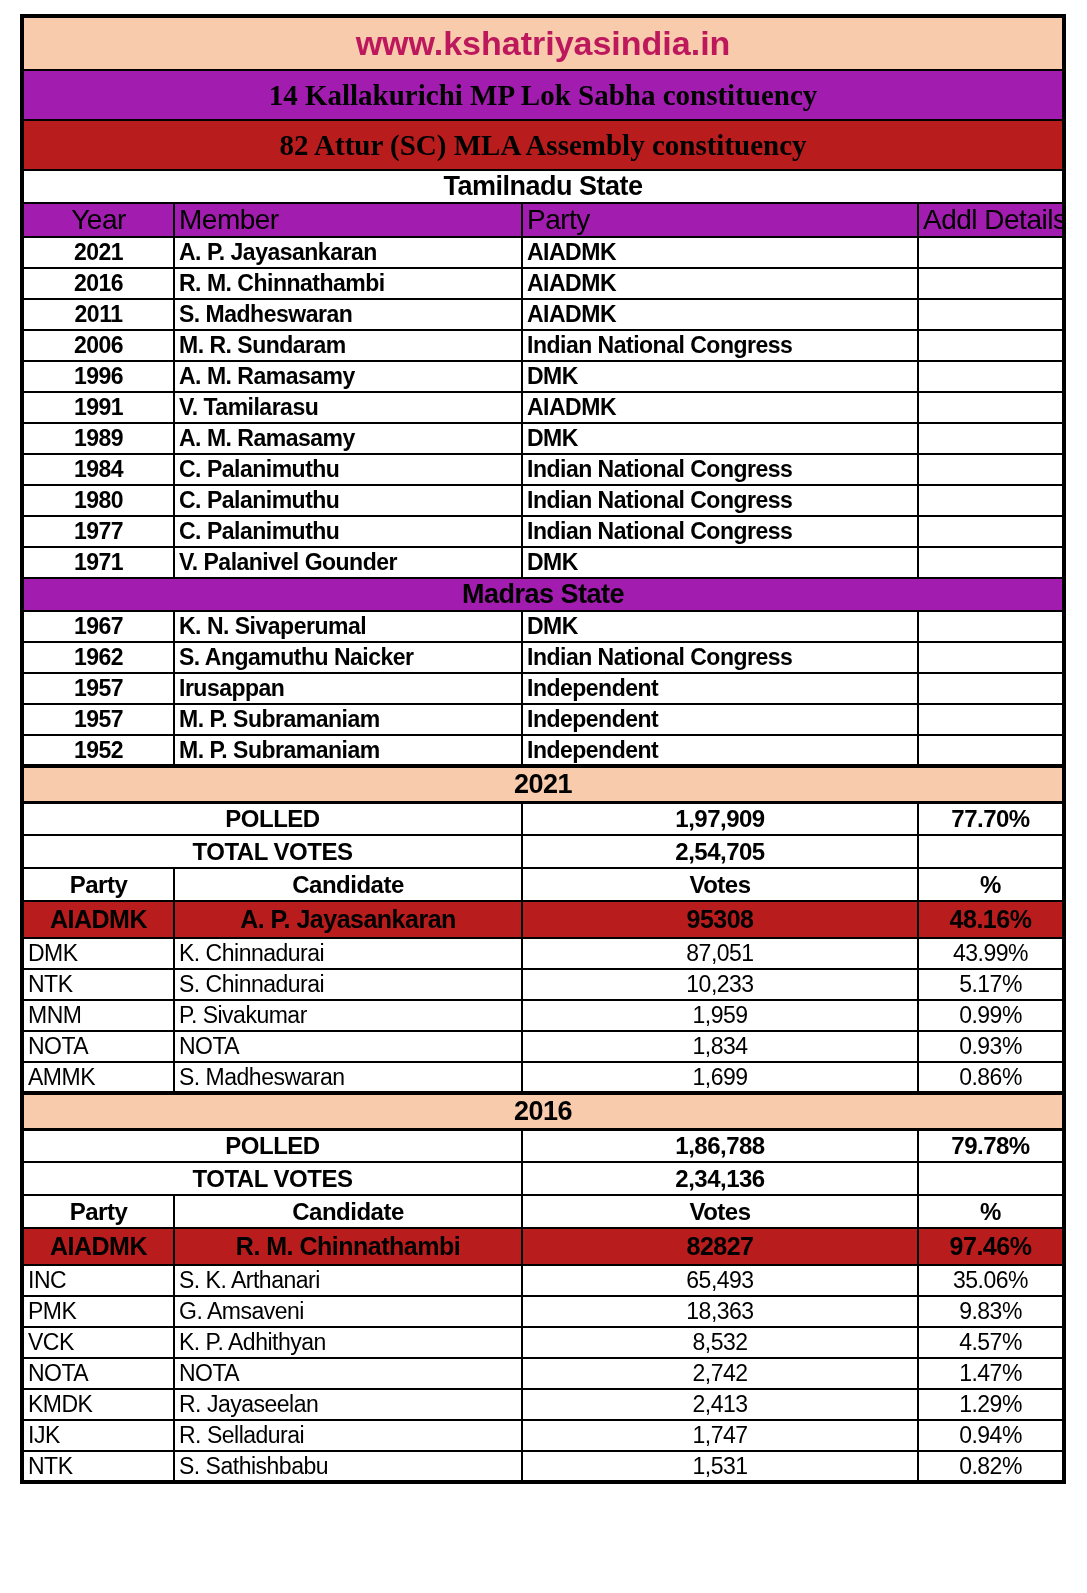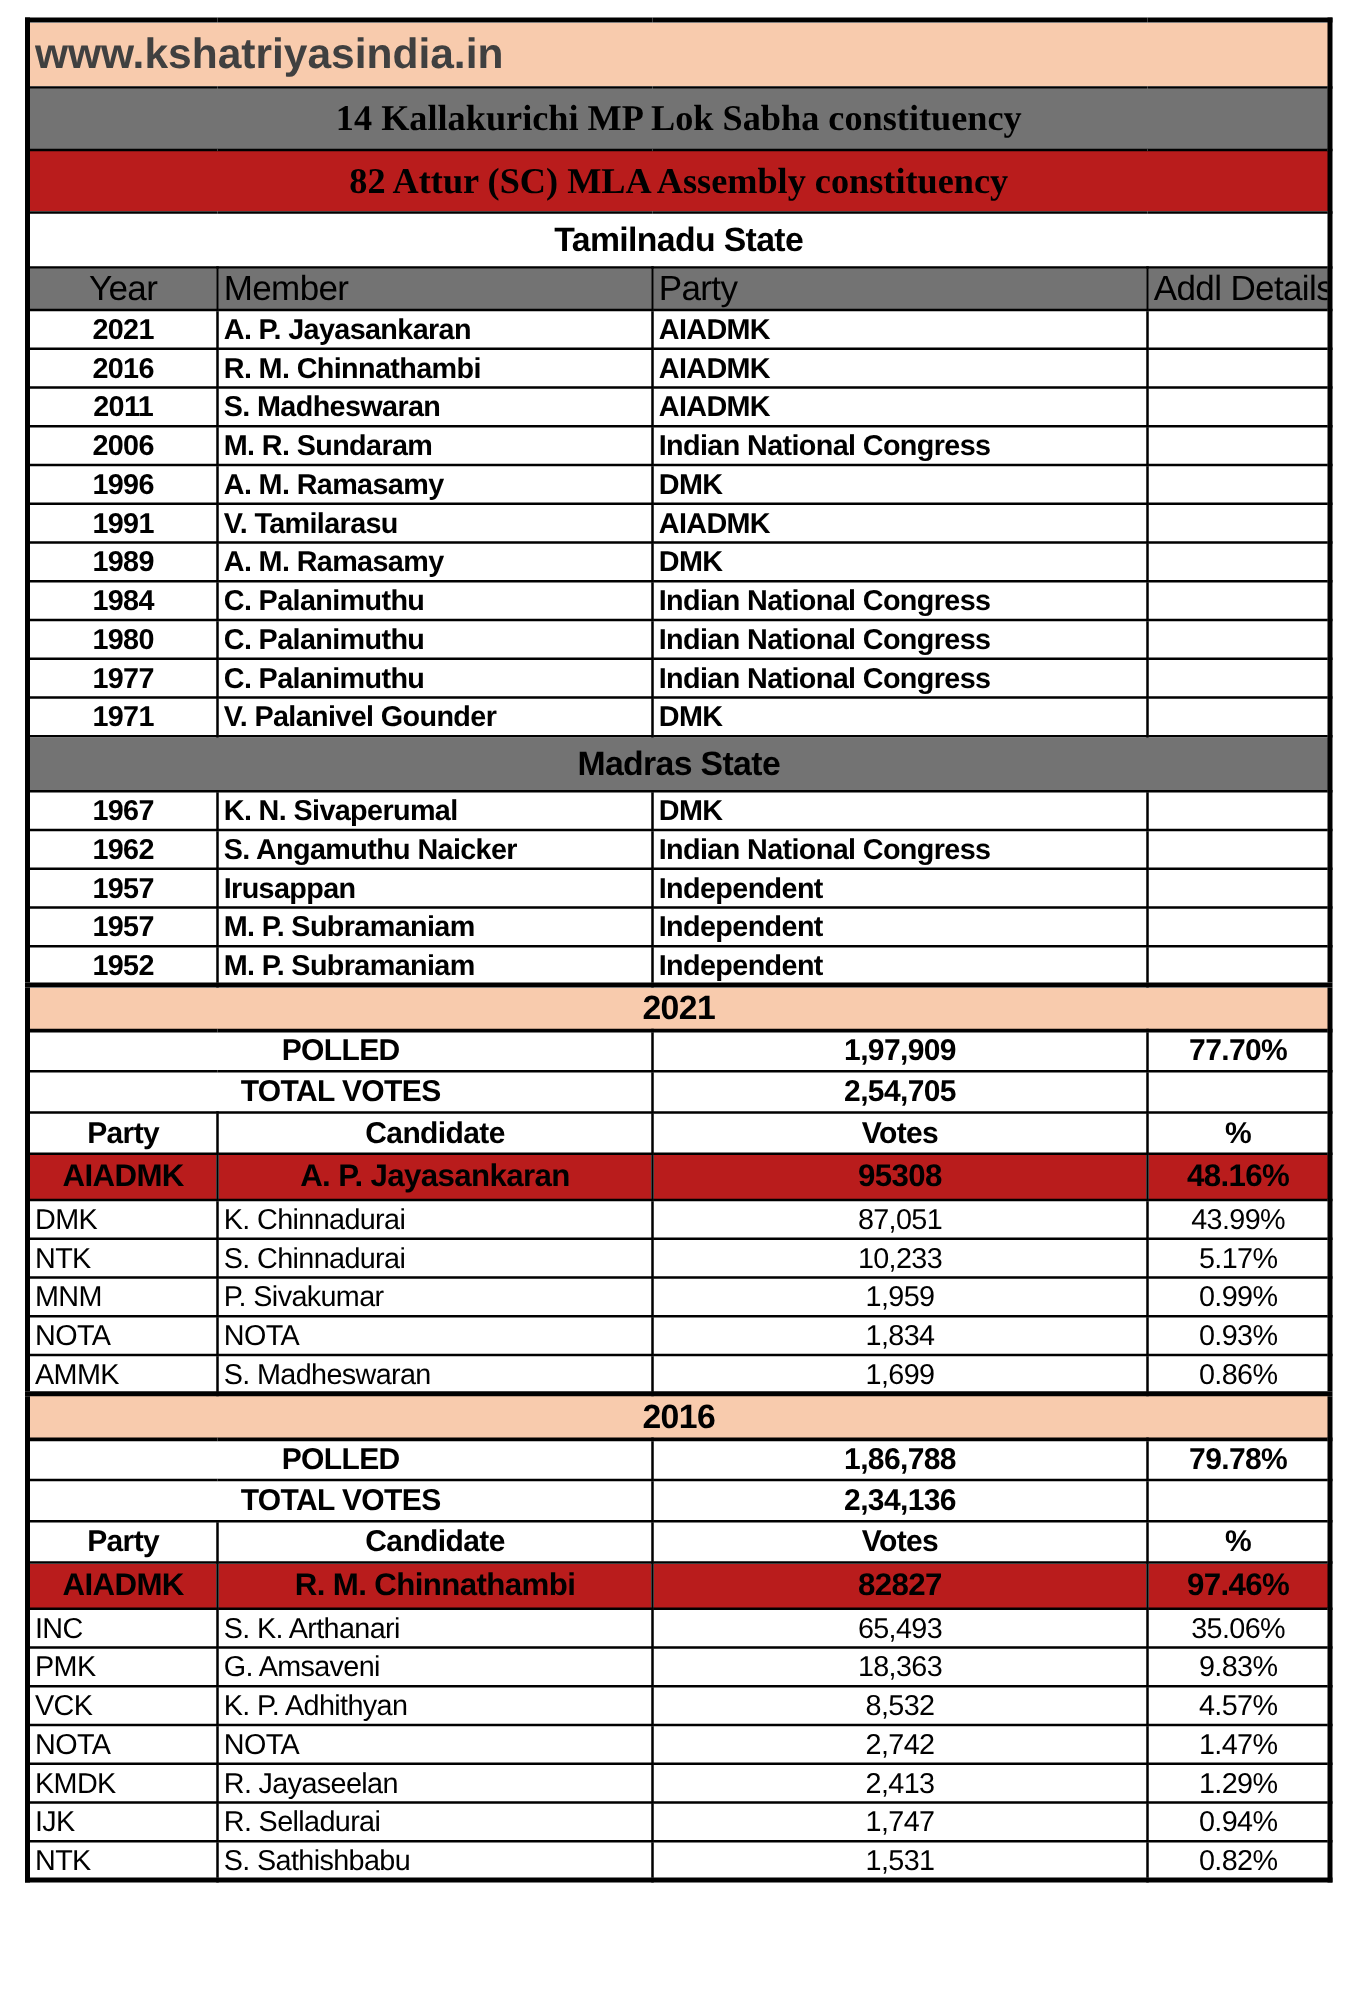--- a/index.html
+++ b/index.html
@@ -22,38 +22,38 @@
     padding: 0 4px;
     font-size: 23px;
     letter-spacing: -0.5px;
     color: #000;
     overflow: hidden;
     white-space: nowrap;
     vertical-align: middle;
   }
   
   .peach  { background: #F8CBAD; }
-  .yellow { background: #737373; }
+  .yellow { background: #a21caf; }
   .green  { background: #b91c1c; }
   
   .c { text-align: center; }
   .l { text-align: left; }
   
   tr.site-row td {
     height: 54px; font-size: 34px; font-weight: bold;
-    color: #404040; text-align: left; letter-spacing: 0;
+    color: #be185d; text-align: center; letter-spacing: 0;
   }
   tr.serif-row td {
     height: 50px; font-family: "Liberation Serif", serif;
     font-size: 29px; font-weight: bold; text-align: center; letter-spacing: 0;
   }
   tr.state-row td, tr.section-year-row td {
     height: 36px; font-size: 27px; font-weight: bold; text-align: center;
   }
-  tr.state-row td { height: 44px; }
+  tr.state-row td { height: 33px; }
   tr.colhead-row td { height: 18px; font-size: 28px; font-weight: normal; }
   tr.member-row td { height: 31px; font-weight: bold; }
   tr.stat-row td { height: 33px; font-size: 24px; font-weight: bold; text-align: center; }
   tr.winner-row td { height: 37px; font-size: 25px; font-weight: bold; text-align: center; }
   tr.cand-row td { height: 31px; font-weight: normal; }
   tr.section-year-row td { border-top: 4px solid #000; border-bottom: 3px solid #000; }
 </style>
 </head>
 <body>
 

